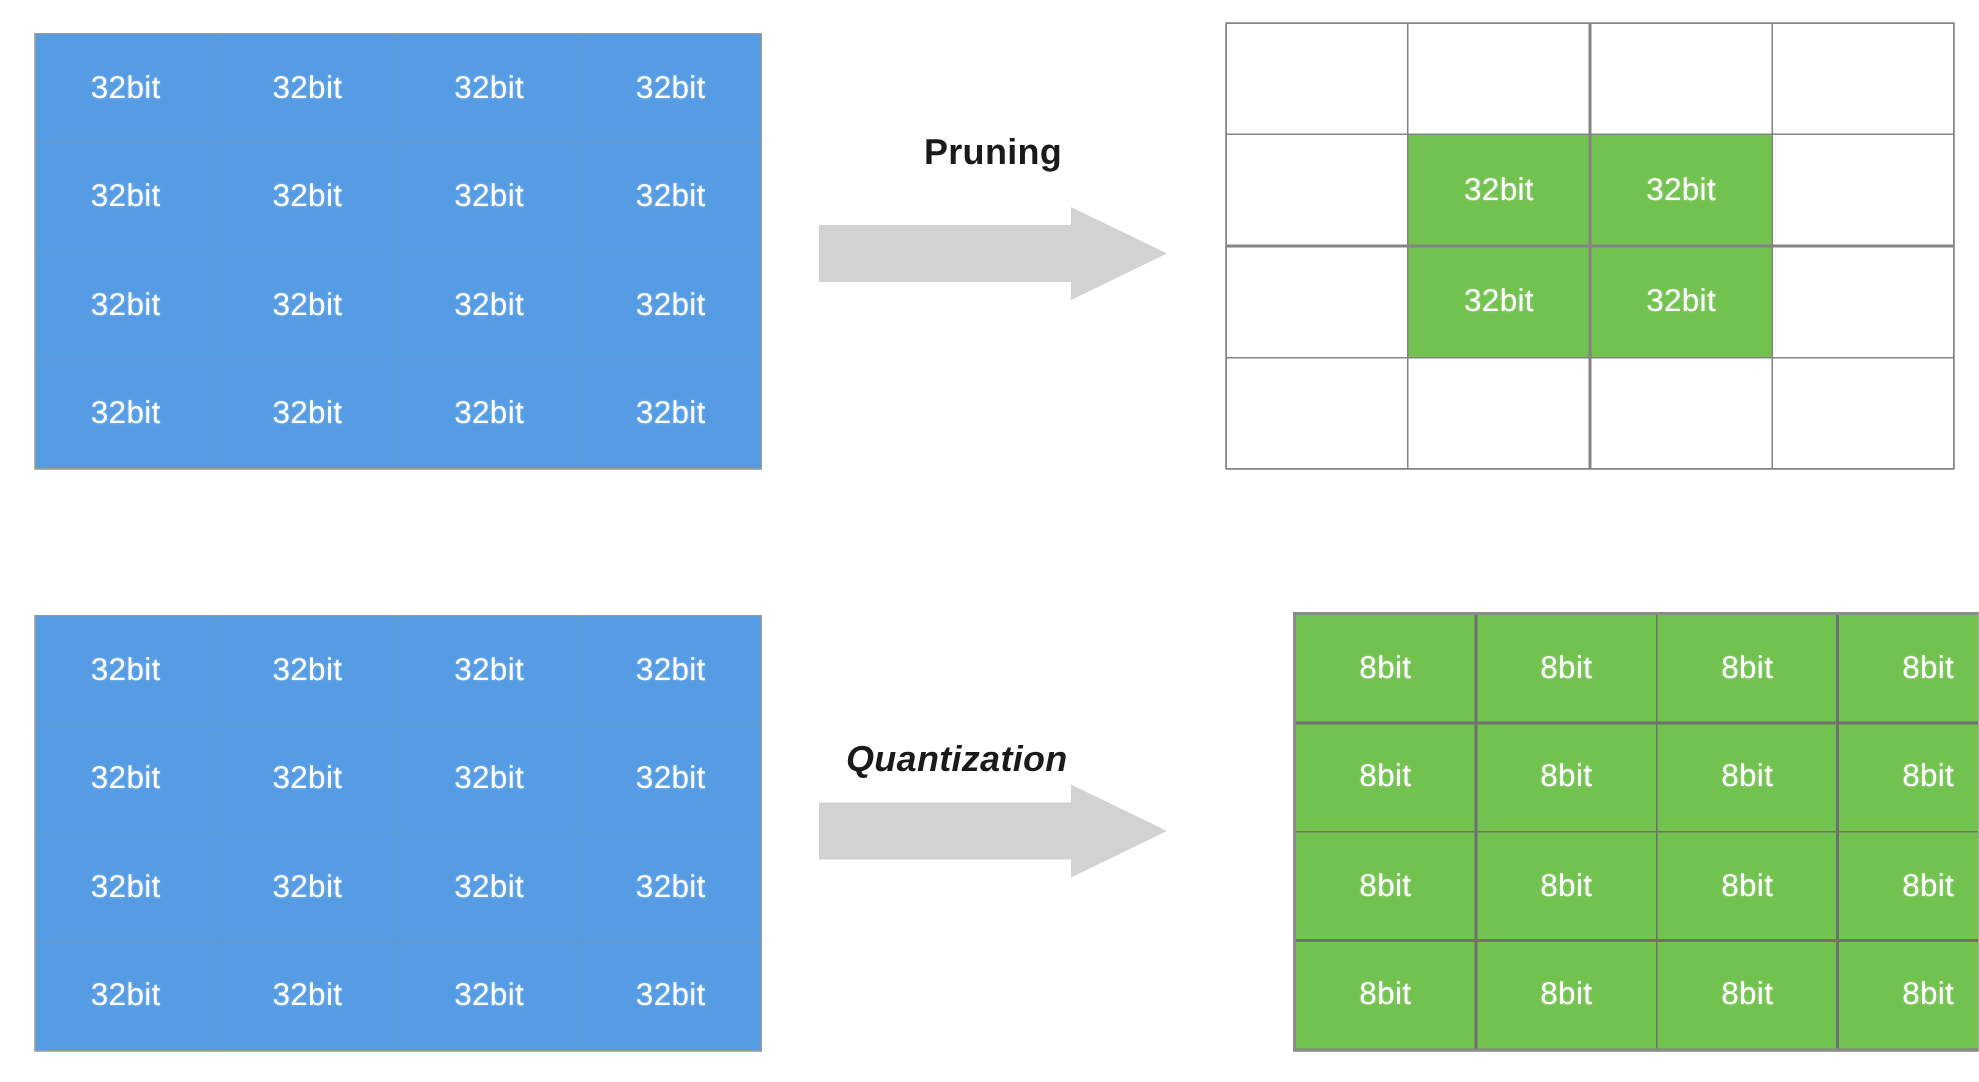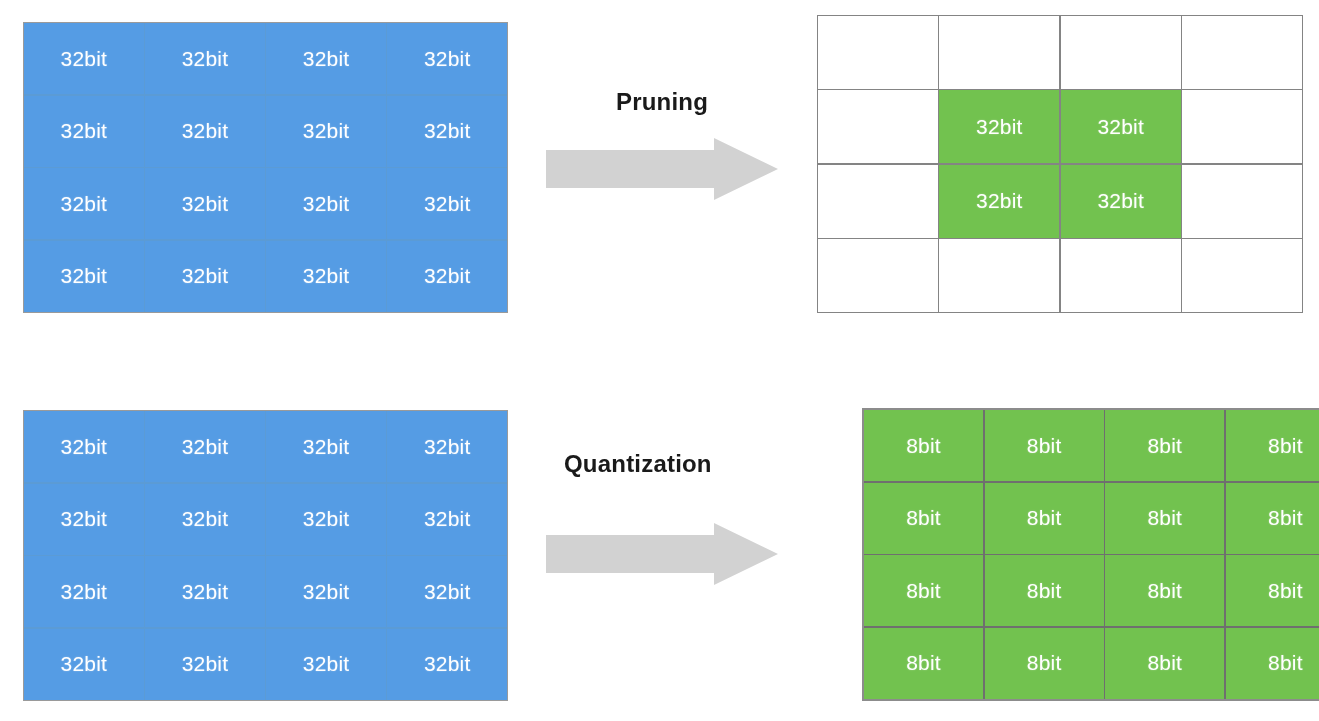--- a/index.html
+++ b/index.html
@@ -159,21 +159,21 @@
       <div class="cell">32bit</div>
       <div class="cell">32bit</div>
       <div class="cell">32bit</div>
       <div class="cell">32bit</div>
       <div class="cell">32bit</div>
       <div class="cell">32bit</div>
       <div class="cell">32bit</div>
       <div class="cell">32bit</div>
     </div>
 
-  <div class="op-label" style="left:564px; top:450px;">Quantization</div>
+  <div class="op-label" style="left:564px; top:493px;font-style:italic;">Quantization</div>
 
   <div class="arrow-wrap" style="left:546px; top:523px;">
     <svg width="232" height="62" viewBox="0 0 232 62" xmlns="http://www.w3.org/2000/svg">
       <polygon points="0,12 168,12 168,0 232,31 168,62 168,50 0,50" fill="#d2d2d2"></polygon>
     </svg>
   </div>
 
   <div class="grid green-full" id="grid-quant-after" style="left:818px; top:408px; width:485px; height:293px;margin-left:44px;">
       <div class="cell">8bit</div>
       <div class="cell">8bit</div>

